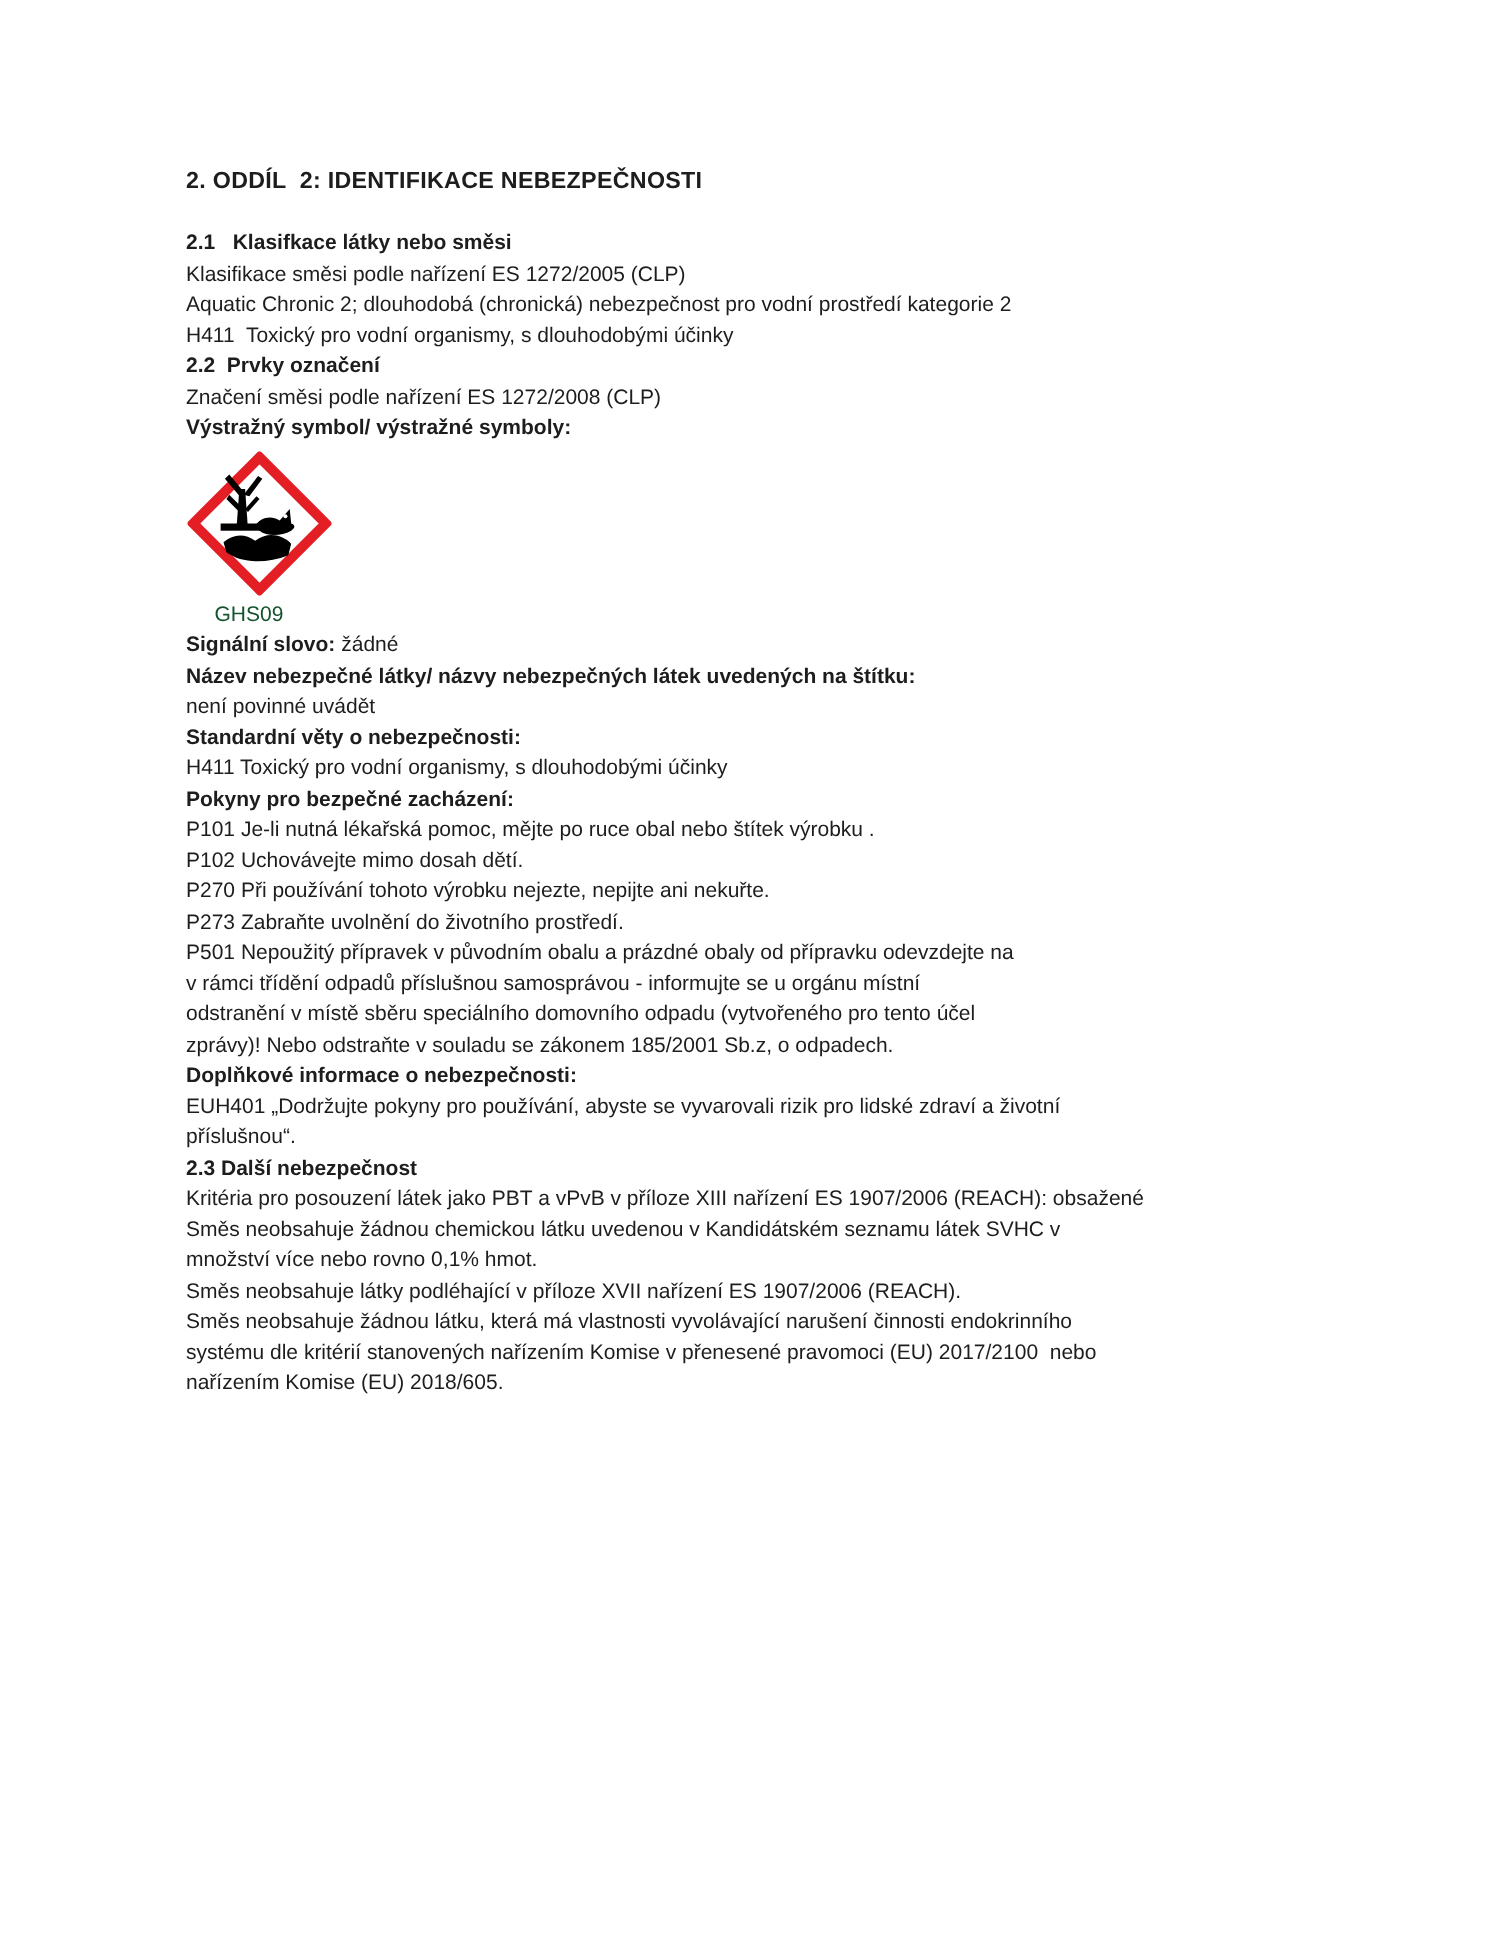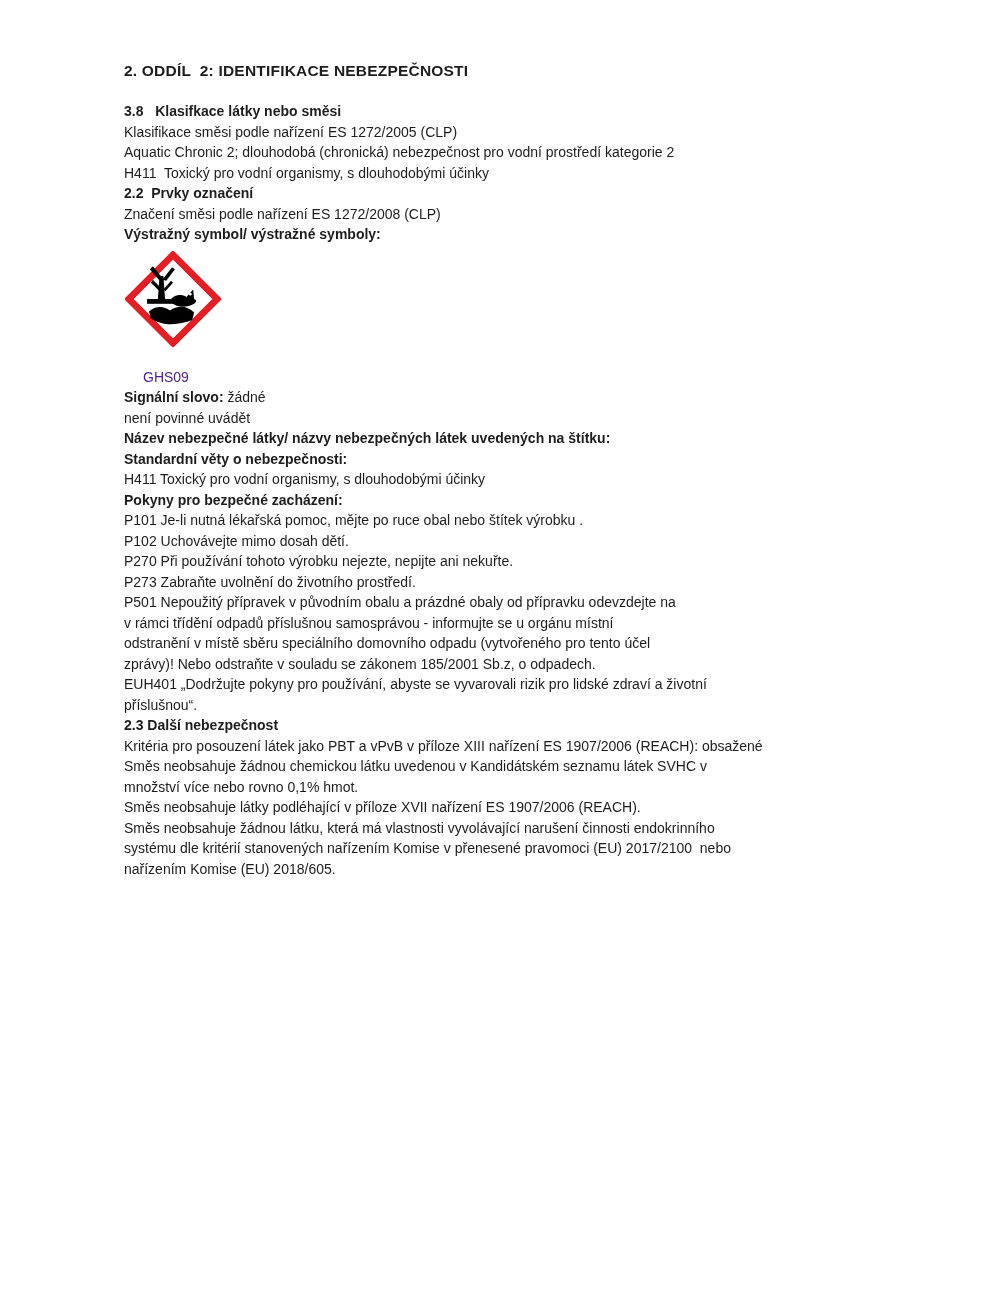--- a/index.html
+++ b/index.html
@@ -2,47 +2,47 @@
 <html lang="cs"><head>
 <meta charset="utf-8">
 <style>
   html,body{margin:0;padding:0;background:#ffffff;}
   body{
     width:1003px;height:1298px;
     font-family:"Liberation Sans","DejaVu Sans",sans-serif;
     color:#1d1d1d;
     overflow:hidden;
   }
-  .page{padding:60px 0 0 124px;width:860px;}
+  .page{padding:110px 0 0 124px;width:860px;}
   .title{
     font-size:15.5px;font-weight:bold;letter-spacing:.2px;
     line-height:21px;margin:0;white-space:pre;
   }
   .block{margin:0;}
   .block-a{margin-top:20px;}
   .line{
     font-size:14px;line-height:20.5px;white-space:pre;
   }
   .bold{font-weight:bold;}
   .pictogram-wrap{margin:6px 0 0 1px;}
   .pictogram-wrap svg{display:block;}
   .ghs-label{
-    font-size:14px;line-height:20.5px;color:#4c1d95;
-    padding-left:18px;margin-top:20px;white-space:pre;
+    font-size:14px;line-height:20.5px;color:#14532d;
+    padding-left:18px;margin-top:2px;white-space:pre;
   }
 </style>
 </head>
 <body>
 
 <div class="page">
 
   <h1 class="title">2. ODDÍL  2: IDENTIFIKACE NEBEZPEČNOSTI</h1>
 
   <div class="block block-a">
-    <div class="line bold">3.8   Klasifkace látky nebo směsi</div>
+    <div class="line bold">2.1   Klasifkace látky nebo směsi</div>
     <div class="line">Klasifikace směsi podle nařízení ES 1272/2005 (CLP)</div>
     <div class="line">Aquatic Chronic 2; dlouhodobá (chronická) nebezpečnost pro vodní prostředí kategorie 2</div>
     <div class="line">H411  Toxický pro vodní organismy, s dlouhodobými účinky</div>
     <div class="line bold">2.2  Prvky označení</div>
     <div class="line">Značení směsi podle nařízení ES 1272/2008 (CLP)</div>
     <div class="line bold">Výstražný symbol/ výstražné symboly:</div>
   </div>
 
   <div class="pictogram-wrap">
     <svg width="96" height="96" viewBox="0 0 100 100">
@@ -57,33 +57,34 @@
         <path d="M47,52 c3,-6 11,-8 17,-4 l7,-8 1,10 c3,1 3,3 0,5 c-7,4 -17,4 -22,0 z"></path>
         <circle cx="68" cy="45" r="1.4" fill="#ffffff"></circle>
         <path d="M25,63 c7,-6 15,-6 22,-1 c8,-6 18,-5 25,2 l-2,8 c-15,6 -32,6 -43,-2 z"></path>
       </g>
     </svg>
     <div class="ghs-label">GHS09</div>
   </div>
 
   <div class="block">
     <div class="line"><span class="bold">Signální slovo:</span><span> žádné</span></div>
+    <div class="line bold">Název nebezpečné látky/ názvy nebezpečných látek uvedených na štítku:</div>
     <div class="line">není povinné uvádět</div>
-    <div class="line bold">Název nebezpečné látky/ názvy nebezpečných látek uvedených na štítku:</div>
     <div class="line bold">Standardní věty o nebezpečnosti:</div>
     <div class="line">H411 Toxický pro vodní organismy, s dlouhodobými účinky</div>
     <div class="line bold">Pokyny pro bezpečné zacházení:</div>
     <div class="line">P101 Je-li nutná lékařská pomoc, mějte po ruce obal nebo štítek výrobku .</div>
     <div class="line">P102 Uchovávejte mimo dosah dětí.</div>
     <div class="line">P270 Při používání tohoto výrobku nejezte, nepijte ani nekuřte.</div>
     <div class="line">P273 Zabraňte uvolnění do životního prostředí.</div>
     <div class="line">P501 Nepoužitý přípravek v původním obalu a prázdné obaly od přípravku odevzdejte na</div>
     <div class="line">v rámci třídění odpadů příslušnou samosprávou - informujte se u orgánu místní</div>
     <div class="line">odstranění v místě sběru speciálního domovního odpadu (vytvořeného pro tento účel</div>
     <div class="line">zprávy)! Nebo odstraňte v souladu se zákonem 185/2001 Sb.z, o odpadech.</div>
+    <div class="line bold">Doplňkové informace o nebezpečnosti:</div>
     <div class="line">EUH401 „Dodržujte pokyny pro používání, abyste se vyvarovali rizik pro lidské zdraví a životní</div>
     <div class="line">příslušnou“.</div>
     <div class="line bold">2.3 Další nebezpečnost</div>
     <div class="line">Kritéria pro posouzení látek jako PBT a vPvB v příloze XIII nařízení ES 1907/2006 (REACH): obsažené</div>
     <div class="line">Směs neobsahuje žádnou chemickou látku uvedenou v Kandidátském seznamu látek SVHC v</div>
     <div class="line">množství více nebo rovno 0,1% hmot.</div>
     <div class="line">Směs neobsahuje látky podléhající v příloze XVII nařízení ES 1907/2006 (REACH).</div>
     <div class="line">Směs neobsahuje žádnou látku, která má vlastnosti vyvolávající narušení činnosti endokrinního</div>
     <div class="line">systému dle kritérií stanovených nařízením Komise v přenesené pravomoci (EU) 2017/2100  nebo</div>
     <div class="line">nařízením Komise (EU) 2018/605.</div>

